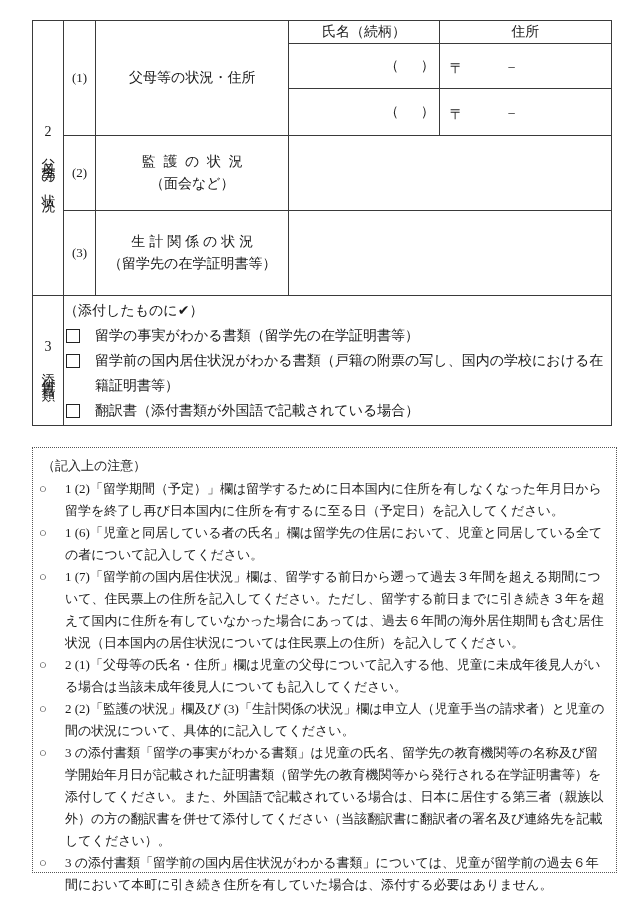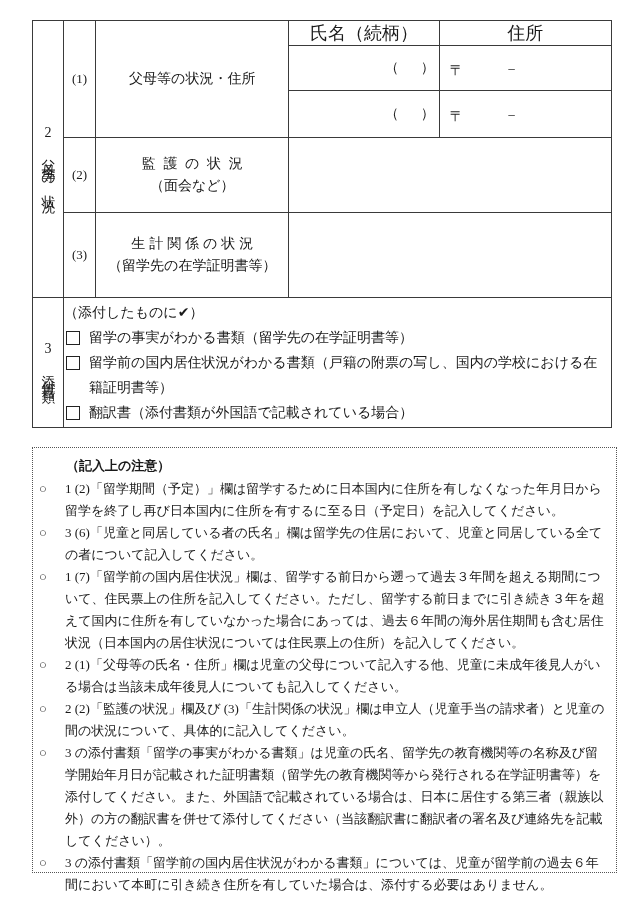--- a/index.html
+++ b/index.html
@@ -61,21 +61,21 @@
     letter-spacing: 5px;
     font-size: 14px;
     line-height: 1;
   }
 
   td.c-subnum { text-align: center; font-size: 13px; }
   td.c-label  { text-align: center; line-height: 1.6; }
   .label-line1-sp2 { letter-spacing: 0.55em; margin-right: -0.55em; margin-top: 25px; }
   .label-line1-sp3 { letter-spacing: 0.28em; margin-right: -0.28em; }
 
-  th.c-colhead { text-align: center; font-size: 18px; }
+  th.c-colhead { text-align: center; font-size: 14px; }
 
   td.c-name {
     text-align: right;
     padding-right: 28px;
     letter-spacing: 4px;
   }
   td.c-addr { vertical-align: top; }
   .addr-inner {
     display: flex;
     align-items: flex-start;
@@ -86,21 +86,21 @@
   tr.r-entry2 td { border-top: 1px dashed #999; }
 
   
   td.c-attach {
     vertical-align: top;
     padding: 5px 6px 4px 12px;
     line-height: 25px;
     font-size: 14px;
     font-family: Liberation Serif, serif;
   }
-  .attach-item { display: flex; align-items: flex-start; }
+  .attach-item { display: flex; align-items: flex-start; gap: 6px; }
   .cb {
     flex: 0 0 auto;
     width: 12px;
     height: 12px;
     border: 1.5px solid #222;
     margin: 6px 9px 0 2px;
     background: #fff;
   }
   .attach-item-label { flex: 1 1 auto; }
 
@@ -111,24 +111,23 @@
     top: 447px;
     width: 585px;
     height: 426px;
     box-sizing: border-box;
     border: 1.5px dotted #555;
     padding: 6px 8px 6px 5px;
     font-size: 13px;
     line-height: 22px;
   }
   .notes-title {
-    font-weight: bold;
+    font-weight: normal;
     padding-left: 4px;
     line-height: 24px;
-    margin-left: 24px;
   }
   .note-item { display: flex; align-items: flex-start; }
   .note-marker {
     flex: 0 0 26px;
     text-align: left;
     padding-left: 1px;
   }
   .note-text { flex: 1 1 auto; }
 </style>
 </head>
@@ -229,21 +228,21 @@
 
   <div class="notes-box">
     <div class="notes-title">（記入上の注意）</div>
 
     <div class="note-item">
       <span class="note-marker">○</span>
       <span class="note-text">1 (2)「留学期間（予定）」欄は留学するために日本国内に住所を有しなくなった年月日から留学を終了し再び日本国内に住所を有するに至る日（予定日）を記入してください。</span>
     </div>
     <div class="note-item">
       <span class="note-marker">○</span>
-      <span class="note-text">3 (6)「児童と同居している者の氏名」欄は留学先の住居において、児童と同居している全ての者について記入してください。</span>
+      <span class="note-text">1 (6)「児童と同居している者の氏名」欄は留学先の住居において、児童と同居している全ての者について記入してください。</span>
     </div>
     <div class="note-item">
       <span class="note-marker">○</span>
       <span class="note-text">1 (7)「留学前の国内居住状況」欄は、留学する前日から遡って過去３年間を超える期間について、住民票上の住所を記入してください。ただし、留学する前日までに引き続き３年を超えて国内に住所を有していなかった場合にあっては、過去６年間の海外居住期間も含む居住状況（日本国内の居住状況については住民票上の住所）を記入してください。</span>
     </div>
     <div class="note-item">
       <span class="note-marker">○</span>
       <span class="note-text">2 (1)「父母等の氏名・住所」欄は児童の父母について記入する他、児童に未成年後見人がいる場合は当該未成年後見人についても記入してください。</span>
     </div>
     <div class="note-item">

